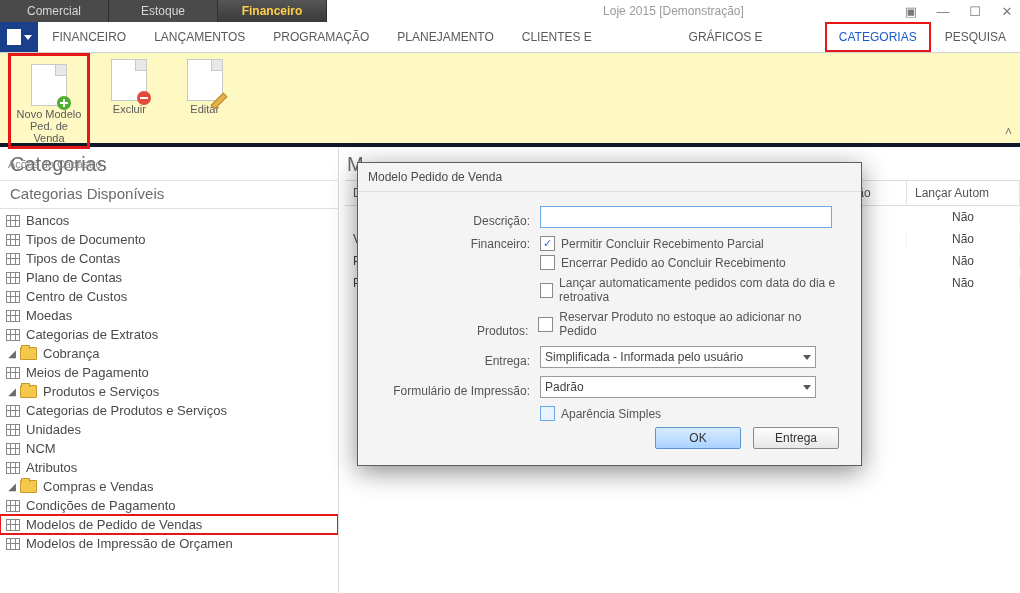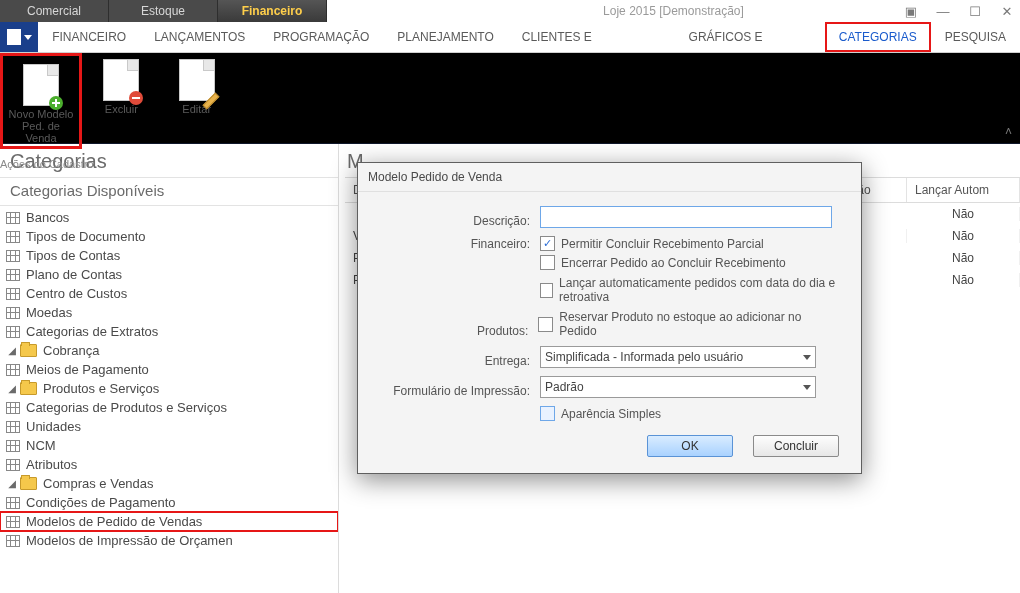--- a/index.html
+++ b/index.html
@@ -12,21 +12,21 @@
   .win-ico{width:14px;text-align:center}
   
   .ribbon-strip{display:flex;align-items:stretch;height:30px;border-bottom:1px solid #d0d0d0;background:#fff}
   .file-square{width:48px;background:#1a3f8b;color:#fff;display:flex;align-items:center;justify-content:center;gap:3px;font-size:11px}
   .file-square .doc{width:14px;height:16px;background:#fff}
   .file-square .tri{width:0;height:0;border-left:4px solid transparent;border-right:4px solid transparent;border-top:5px solid #fff}
   .ribbon-tab{padding:0 14px;line-height:30px;color:#5a5a5a;font-size:12px}
   .ribbon-tab.sel{color:#1a5bcc;border:2px solid #e61717;border-bottom:2px solid #e61717;line-height:26px;padding:0 12px}
   .ribbon-strip .gap{flex:1}
   
-  .ribbon-body{height:90px;background:#000000;border-bottom:1px solid #0f172a;position:relative;padding-left:0}
+  .ribbon-body{height:90px;background:#fef9c3;border-bottom:4px solid #0f172a;position:relative;padding-left:8px}
   .rb-btn{display:inline-block;width:72px;text-align:center;padding-top:6px;font-size:11px;color:#5a5a5a;vertical-align:top}
   .rb-btn .pg{width:34px;height:40px;margin:0 auto 2px;background:#fff;border:1px solid #c9c9c9;position:relative}
   .pg .fold{position:absolute;top:0;right:0;width:10px;height:10px;background:#e8e8e8;border-left:1px solid #c9c9c9;border-bottom:1px solid #c9c9c9}
   .badge{position:absolute;right:-5px;bottom:-5px;width:14px;height:14px;border-radius:50%}
   .badge.add{background:#4caf2e}
   .badge.del{background:#e04b3a}
   .badge::before{content:"";position:absolute;background:#fff}
   .badge.add::before{left:3px;top:6px;width:8px;height:2px}
   .badge.add::after{content:"";position:absolute;background:#fff;left:6px;top:3px;width:2px;height:8px}
   .badge.del::before{left:3px;top:6px;width:8px;height:2px}
@@ -67,21 +67,21 @@
   .dialog .titlebar{height:28px;line-height:28px;padding:0 10px;font-size:12px;color:#4a4a4a;background:#f4f4f4;border-bottom:1px solid #e0e0e0}
   .dialog .body{padding:14px 22px 16px 22px}
   .frow{display:flex;align-items:flex-end;margin-bottom:8px}
   .flab{width:150px;text-align:right;padding-right:10px;color:#555}
   .tinput{flex:0 0 282px;height:20px;border:1px solid #6ea7e8;background:#fff;outline:none;padding:0 4px;font:inherit}
   .chk{display:flex;align-items:center;gap:6px;color:#555}
   .chkrow{margin:0 0 6px 160px}
   .cbox{width:13px;height:13px;border:1px solid #8a8a8a;background:#fff;display:inline-flex;align-items:center;justify-content:center;font-size:11px;color:#2b6cd4}
   .combo{flex:0 0 266px;height:20px;border:1px solid #9a9a9a;background:#fff;display:flex;align-items:center;justify-content:space-between;padding:0 4px;font-size:12px;color:#444}
   .combo .arr{width:0;height:0;border-left:4px solid transparent;border-right:4px solid transparent;border-top:5px solid #555}
-  .btnrow{display:flex;justify-content:flex-end;gap:20px;margin-top:14px}
+  .btnrow{display:flex;justify-content:flex-end;gap:12px;margin-top:6px}
   .btn{width:86px;height:22px;border:1px solid #8a8a8a;background:linear-gradient(#fdfdfd,#e7e7e7);font-size:12px;color:#333;border-radius:2px}
   .btn.primary{background:linear-gradient(#d9ecff,#a9d2ff);border-color:#5a93d6}
   .cbox.blue{border-color:#6ea7e8;background:#e9f2ff}
 </style>
 </head>
 <body>
 
 <div class="module-bar">
   <div class="module-tab">Comercial</div>
   <div class="module-tab">Estoque</div>
@@ -319,16 +319,16 @@
 
     <div class="chkrow" style="margin-top:6px">
         <label class="chk">
           <span class="cbox blue"></span>
           <span>Aparência Simples</span>
         </label>
       </div>
 
     <div class="btnrow">
       <button class="btn primary">OK</button>
-      <button class="btn">Concluir</button>
+      <button class="btn">Entrega</button>
     </div>
   </div>
 </div>
 
 </body></html>

